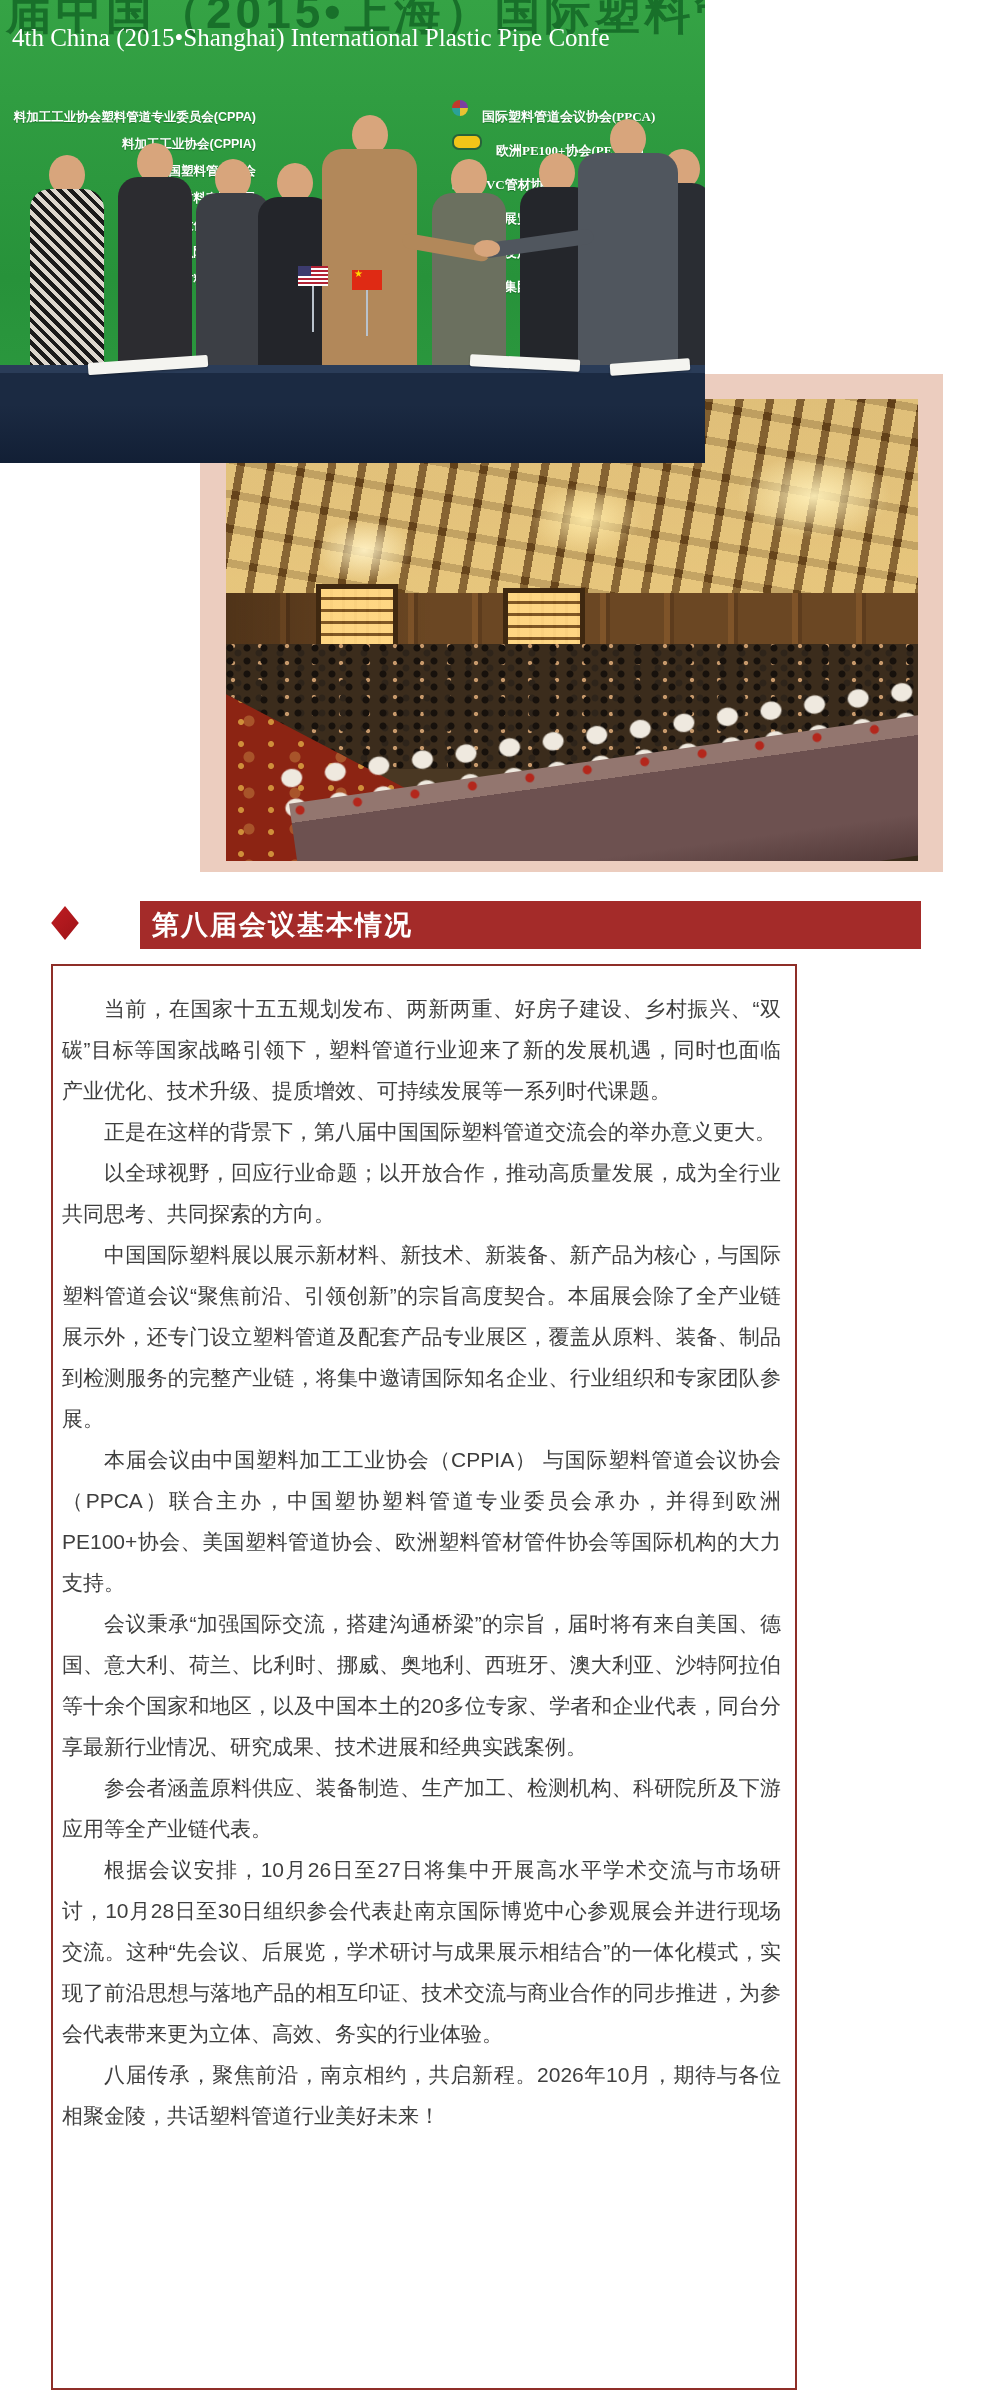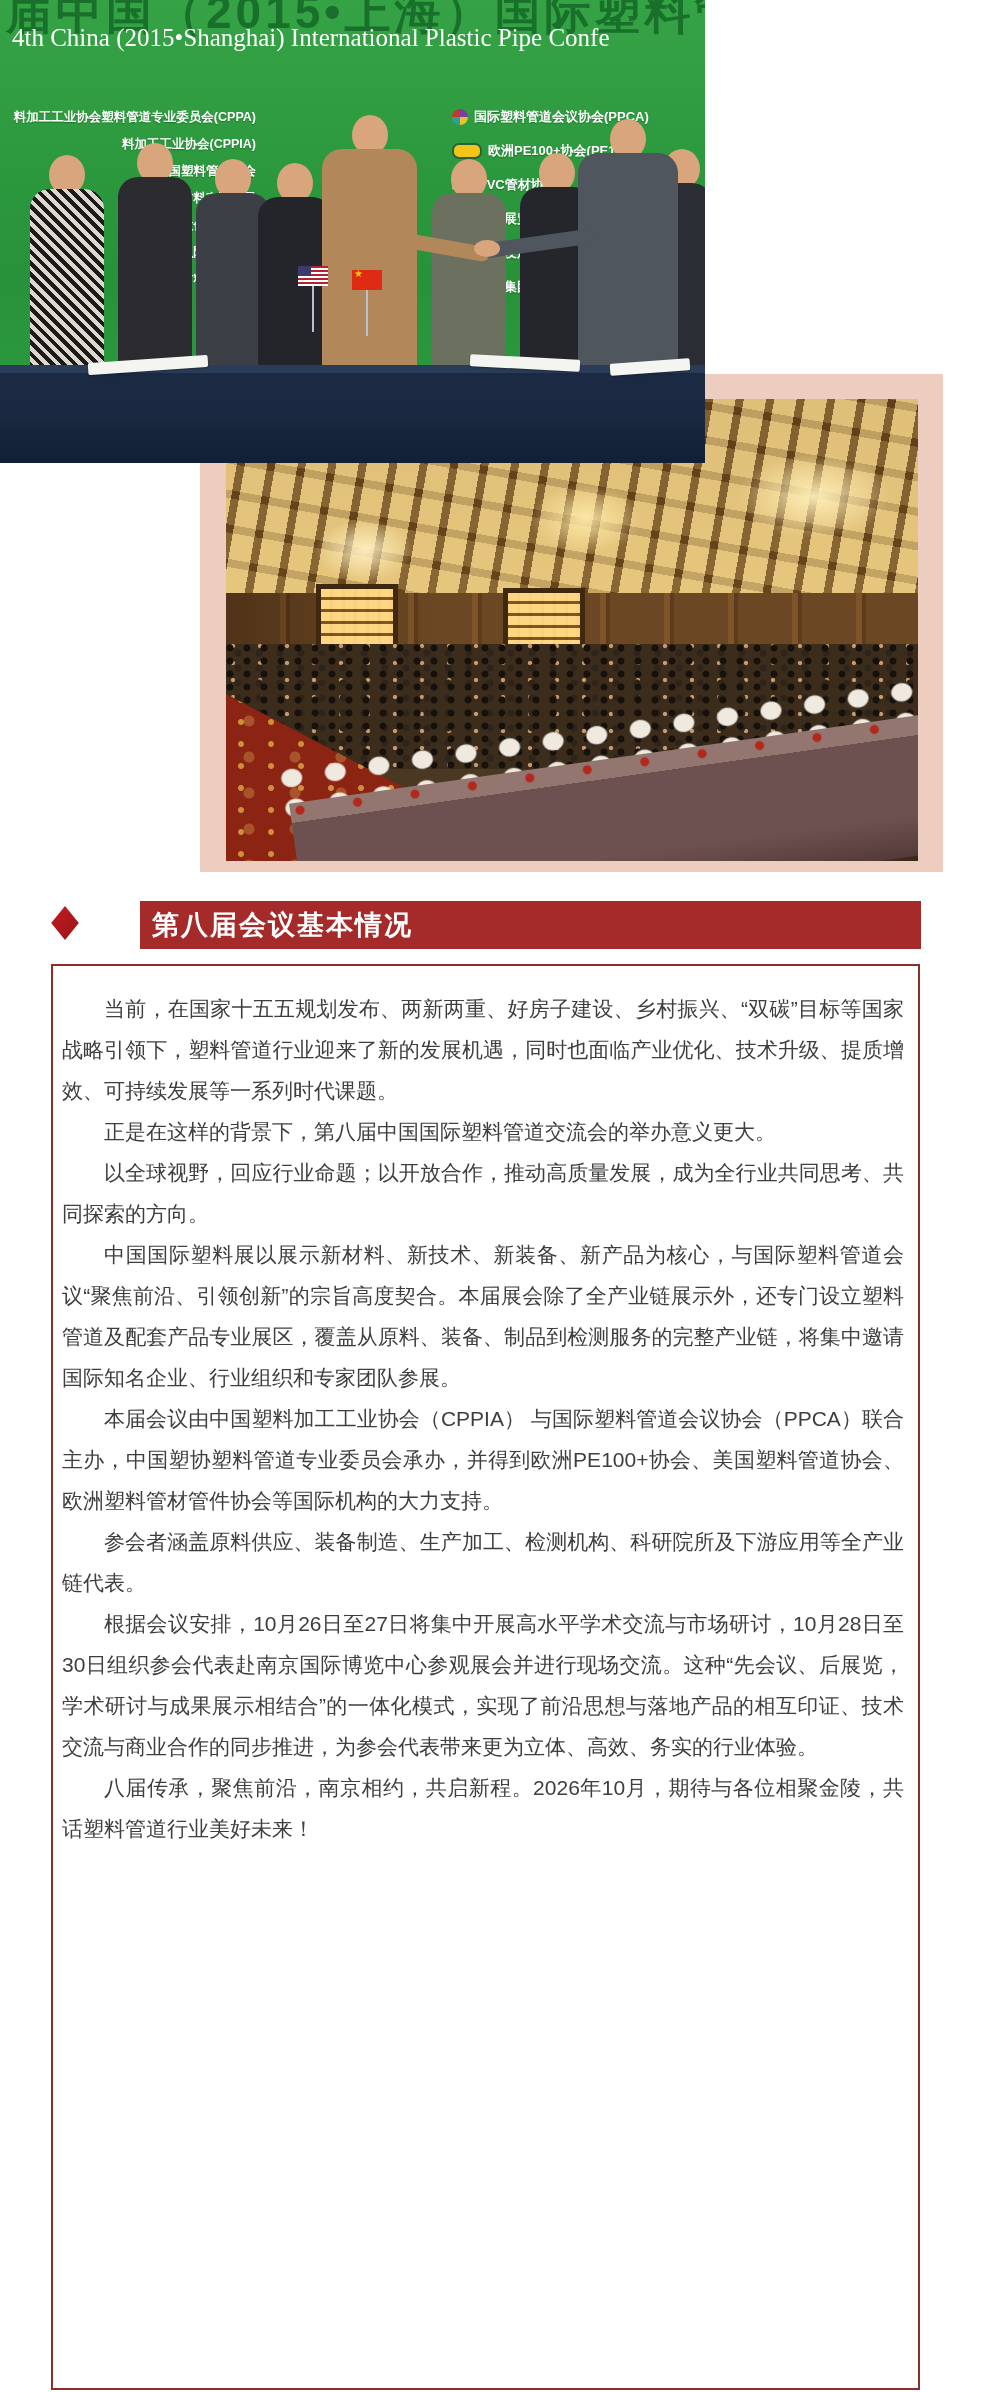--- a/index.html
+++ b/index.html
@@ -58,21 +58,21 @@
     background:linear-gradient(180deg,#35a345,#27923a 60%,#2e9c41);}
   .cn-top{position:absolute;top:-18px;left:6px;white-space:nowrap;
     font-size:46px;font-weight:bold;color:#18702a;letter-spacing:4px;}
   .en-title{position:absolute;top:24px;left:12px;white-space:nowrap;color:#ffffff;
     font-family:"Liberation Serif",serif;font-size:25px;}
   .sponsors-left{position:absolute;top:104px;left:6px;width:250px;color:#ffffff;
     font-size:12.5px;line-height:27px;font-weight:bold;text-shadow:0 1px 1px rgba(0,60,10,.4);}
   .sponsors-left div{white-space:nowrap;overflow:hidden;text-align:right;}
   .sponsors-right{position:absolute;top:100px;left:452px;width:260px;color:#ffffff;
     font-size:13px;line-height:34px;font-weight:bold;text-shadow:0 1px 1px rgba(0,60,10,.4);}
-  .sponsors-right .row{display:flex;align-items:center;gap:6px;white-space:nowrap;overflow:hidden;}
+  .sponsors-right .row{display:flex;align-items:flex-start;gap:14px;white-space:nowrap;overflow:hidden;font-family:Liberation Serif, serif;}
   .ppca-logo{width:16px;height:16px;border-radius:50%;flex:0 0 auto;
     background:conic-gradient(#7b3fa0 0 25%,#e8c232 25% 50%,#2aa198 50% 75%,#c0392b 75% 100%);}
   .pe100-logo{width:26px;height:12px;border-radius:7px;flex:0 0 auto;
     background:#f2c518;border:2px solid #27633a;}
   .person{position:absolute;bottom:96px;width:74px;}
   .person::before{content:"";position:absolute;top:0;left:50%;transform:translateX(-50%);
     width:36px;height:40px;border-radius:50%;background:#d8a57c;}
   .person::after{content:"";position:absolute;top:34px;left:0;right:0;bottom:0;
     border-radius:20px 20px 0 0;background:var(--suit,#2c2c30);}
   .arm{position:absolute;height:15px;border-radius:8px;}
@@ -96,21 +96,21 @@
 
   
   .diamond{position:absolute;left:50px;top:906px;width:30px;height:34px;z-index:3;
     clip-path:polygon(50% 0,96% 50%,50% 100%,4% 50%);
     background:linear-gradient(135deg,#c01d22,#9d1318);}
   .banner{position:absolute;left:140px;top:901px;width:781px;height:48px;z-index:3;
     background:#a42b29;color:#ffffff;display:flex;align-items:center;
     padding-left:12px;box-sizing:border-box;font-size:27px;font-weight:bold;letter-spacing:2px;}
 
   
-  .content-box{position:absolute;left:51px;top:964px;width:869px;bottom:2px;z-index:3;
+  .content-box{position:absolute;left:51px;top:964px;width:746px;bottom:2px;z-index:3;
     border:2px solid #8e2e28;box-sizing:border-box;background:#ffffff;
     padding:22px 14px 4px 9px;overflow:hidden;}
   .content-box p{margin:0;font-size:21px;line-height:41px;color:#3e3e3e;
     text-indent:2em;text-align:justify;letter-spacing:0;}
 </style>
 </head>
 <body>
 
 <div class="page">
 
@@ -189,18 +189,19 @@
   <div class="banner">
     <span>第八届会议基本情况</span>
   </div>
 
   <article class="content-box">
     <p>当前，在国家十五五规划发布、两新两重、好房子建设、乡村振兴、“双碳”目标等国家战略引领下，塑料管道行业迎来了新的发展机遇，同时也面临产业优化、技术升级、提质增效、可持续发展等一系列时代课题。</p>
     <p>正是在这样的背景下，第八届中国国际塑料管道交流会的举办意义更大。</p>
     <p>以全球视野，回应行业命题；以开放合作，推动高质量发展，成为全行业共同思考、共同探索的方向。</p>
     <p>中国国际塑料展以展示新材料、新技术、新装备、新产品为核心，与国际塑料管道会议“聚焦前沿、引领创新”的宗旨高度契合。本届展会除了全产业链展示外，还专门设立塑料管道及配套产品专业展区，覆盖从原料、装备、制品到检测服务的完整产业链，将集中邀请国际知名企业、行业组织和专家团队参展。</p>
     <p>本届会议由中国塑料加工工业协会（CPPIA） 与国际塑料管道会议协会（PPCA）联合主办，中国塑协塑料管道专业委员会承办，并得到欧洲PE100+协会、美国塑料管道协会、欧洲塑料管材管件协会等国际机构的大力支持。</p>
+    <p>会议秉承“加强国际交流，搭建沟通桥梁”的宗旨，届时将有来自美国、德国、意大利、荷兰、比利时、挪威、奥地利、西班牙、澳大利亚、沙特阿拉伯等十余个国家和地区，以及中国本土的20多位专家、学者和企业代表，同台分享最新行业情况、研究成果、技术进展和经典实践案例。</p>
     <p>参会者涵盖原料供应、装备制造、生产加工、检测机构、科研院所及下游应用等全产业链代表。</p>
     <p>根据会议安排，10月26日至27日将集中开展高水平学术交流与市场研讨，10月28日至30日组织参会代表赴南京国际博览中心参观展会并进行现场交流。这种“先会议、后展览，学术研讨与成果展示相结合”的一体化模式，实现了前沿思想与落地产品的相互印证、技术交流与商业合作的同步推进，为参会代表带来更为立体、高效、务实的行业体验。</p>
     <p>八届传承，聚焦前沿，南京相约，共启新程。2026年10月，期待与各位相聚金陵，共话塑料管道行业美好未来！</p>
   </article>
 
 </div>
 
 </body></html>

